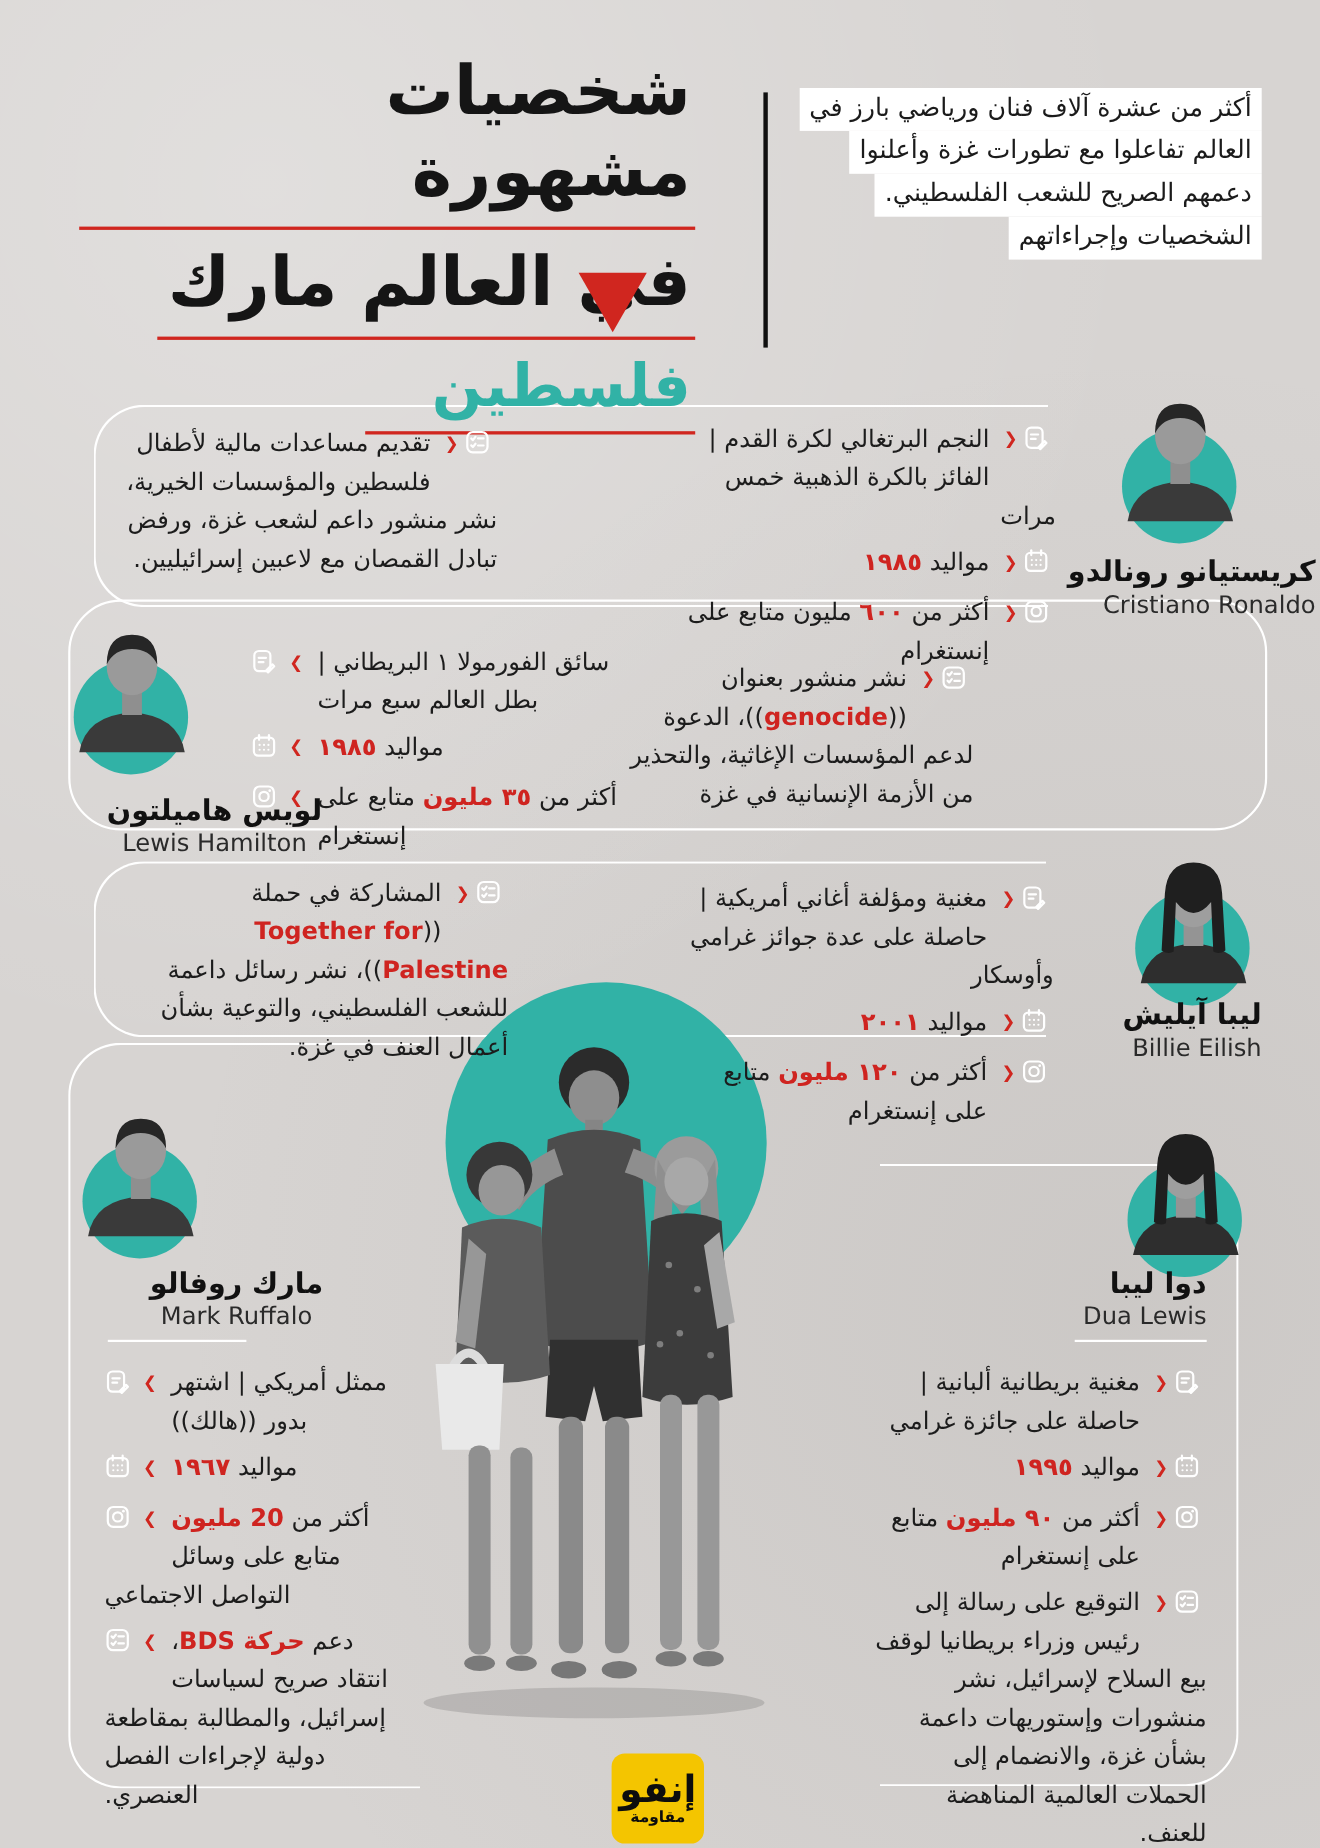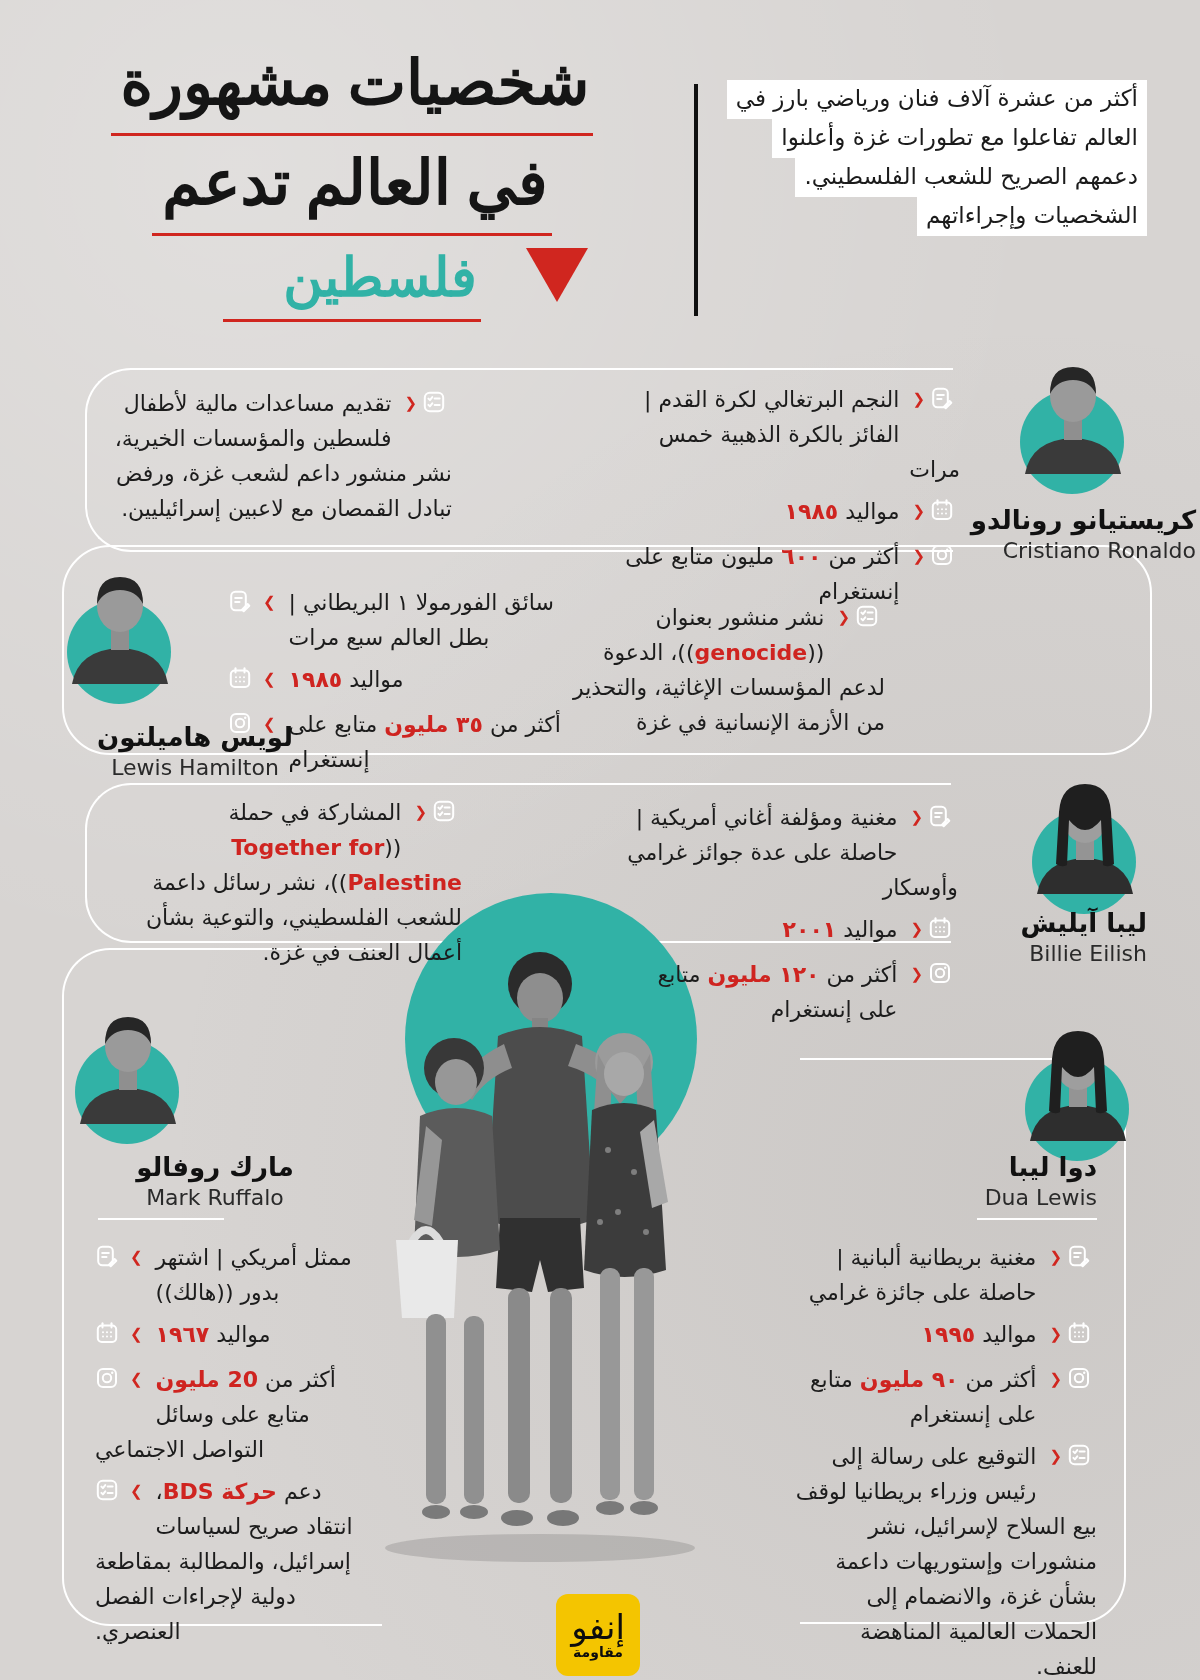--- a/index.html
+++ b/index.html
@@ -9,21 +9,21 @@
         background-image:radial-gradient(circle at 20% 10%,rgba(255,255,255,.25),rgba(255,255,255,0) 45%),
                          radial-gradient(circle at 85% 70%,rgba(120,115,110,.12),rgba(120,115,110,0) 55%);}
   
   .oline{position:absolute;border:2px solid #ffffff;z-index:1;}
   .o-r1{left:85px;top:368px;width:866px;height:180px;border-right:0;border-radius:46px 0 0 46px;}
   .o-r2{left:62px;top:545px;width:1086px;height:206px;border-radius:48px;}
   .o-r3{left:85px;top:783px;width:864px;height:156px;border-right:0;border-radius:46px 0 0 46px;}
   .o-r4{left:62px;top:948px;width:318px;height:674px;border-right:0;border-radius:48px 0 0 48px;}
   .o-r5{left:800px;top:1058px;width:324px;height:562px;border-left:0;border-radius:0 48px 48px 0;}
   
-  .title{position:absolute;left:72px;top:46px;width:560px;direction:rtl;text-align:center;z-index:2;font-family:Liberation Serif, serif;}
+  .title{position:absolute;left:72px;top:46px;width:560px;direction:rtl;text-align:right;z-index:2;}
   .title .t1,.title .t2{display:inline-block;font-size:62px;font-weight:bold;color:#151515;
         letter-spacing:-1px;border-bottom:3px solid #d0261f;padding:0 4px 14px 10px;margin-bottom:10px;}
   .title .t3{display:inline-block;font-size:54px;font-weight:bold;color:#31b2a6;
         border-bottom:3px solid #d0261f;padding:0 4px 10px 60px;}
   .tri{position:absolute;left:526px;top:248px;width:0;height:0;z-index:2;
        border-left:31px solid transparent;border-right:31px solid transparent;border-top:54px solid #d0261f;}
   
   .intro{position:absolute;left:705px;top:80px;width:442px;direction:rtl;text-align:right;z-index:2;}
   .intro .line{}
   .intro .line span{display:inline-block;background:#ffffff;color:#1b1b1b;font-size:23px;
@@ -51,21 +51,21 @@
   .ta-l{text-align:center;}
   .uline{position:absolute;height:2px;background:#ffffff;z-index:4;}
   
   .center-ring{position:absolute;left:405px;top:893px;width:292px;height:292px;border-radius:50%;
                background:#31b2a6;z-index:2;}
   .children{position:absolute;left:362px;top:920px;width:350px;height:650px;z-index:3;}
   
   .logo{position:absolute;left:556px;top:1594px;width:84px;height:82px;background:#f4c500;
         border-radius:12px;z-index:5;display:flex;flex-direction:column;align-items:center;
         justify-content:center;color:#0d0d0d;}
-  .logo .l1{font-size:34px;font-weight:400;line-height:34px;direction:rtl;}
+  .logo .l1{font-size:34px;font-weight:700;line-height:34px;direction:rtl;}
   .logo .l2{font-size:14px;font-weight:bold;line-height:16px;direction:rtl;}
 </style>
 </head>
 <body>
 
 <svg width="0" height="0" style="position:absolute">
   <defs>
     <g id="i-bio">
       <rect x="3.2" y="2.8" width="14.6" height="18.4" rx="4.2"></rect>
       <line x1="7.2" y1="9" x2="13.8" y2="9"></line>
@@ -113,21 +113,21 @@
 <div class="page">
 
   <div class="oline o-r1"></div>
   <div class="oline o-r2"></div>
   <div class="oline o-r3"></div>
   <div class="oline o-r4"></div>
   <div class="oline o-r5"></div>
 
   <div class="title">
     <div><span class="t1">شخصيات مشهورة</span></div>
-    <div><span class="t2">في العالم تدعم</span></div>
+    <div><span class="t2">في العالم مارك</span></div>
     <div><span class="t3">فلسطين</span></div>
   </div>
   <div class="tri"></div>
 
   <div class="intro-bar"></div>
   <div class="intro">
     <div class="line"><span>أكثر من عشرة آلاف فنان ورياضي بارز في</span></div>
     <div class="line"><span>العالم تفاعلوا مع تطورات غزة وأعلنوا</span></div>
     <div class="line"><span>دعمهم الصريح للشعب الفلسطيني.</span></div>
     <div class="line"><span>الشخصيات وإجراءاتهم</span></div>

